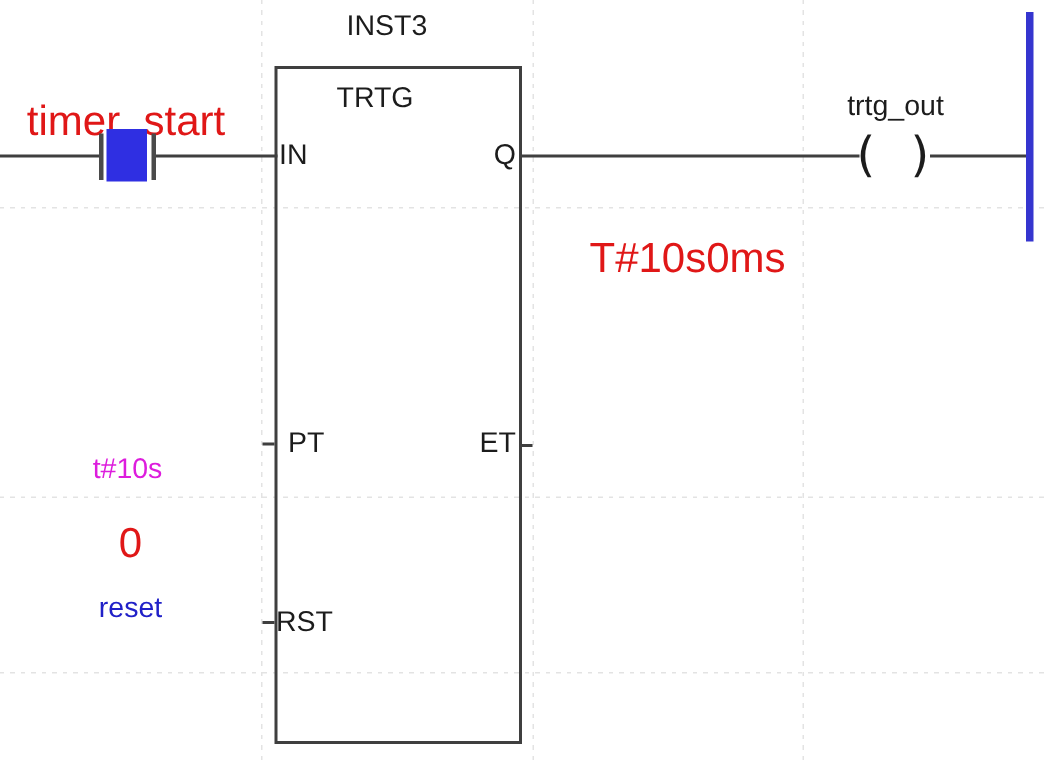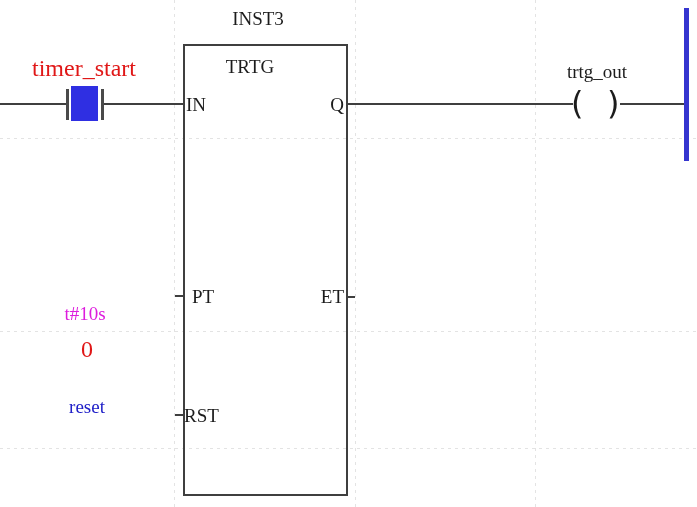--- a/index.html
+++ b/index.html
@@ -21,25 +21,25 @@
     border:2px solid var(--wire,#3f3f3f); box-sizing:border-box; background:transparent; }
   
   .contact-bar { position:absolute; width:3px; height:31px; top:89px; background:#4a4a4a; }
   .contact-fill { position:absolute; left:71px; top:86px; width:27px; height:35px;
     background:var(--contact-fill,#2f2fe2); }
   
   .rail { position:absolute; left:684px; top:8px; width:5px; height:153px;
     background:var(--rail-blue,#3535cf); }
   
   .lbl { position:absolute; white-space:nowrap; font-size:19px; line-height:1;
-    color:var(--text,#1c1c1c);font-family:Liberation Serif, serif; }
+    color:var(--text,#1c1c1c); }
   .cc  { transform:translate(-50%,-50%); }           
   .cl  { transform:translate(0,-50%); }              
   .cr  { transform:translate(-100%,-50%); }          
-  .red     { color:var(--operand-red,#e01717); font-size:24px; }
+  .red     { color:var(--operand-red,#e01717); font-size:28px;margin-top:13px; }
   .magenta { color:var(--operand-magenta,#dd1cdd);margin-top:16px; }
   .blue    { color:var(--operand-blue,#2121c8); }
   .paren { position:absolute; font-family:"DejaVu Sans", sans-serif; font-size:32px;
     font-weight:400; line-height:1; color:#1c1c1c; transform:translate(0,-54%); }
 </style>
 </head>
 <body>
 
 <div id="stage">
 
@@ -74,20 +74,21 @@
 
     <div class="stub" style="left:175px;top:295px;width:8px"></div>
     <div class="stub" style="left:175px;top:414px;width:8px"></div>
     <div class="stub" style="left:346px;top:296px;width:9px"></div>
   </div>
 
   <div class="lbl magenta cc" style="left:85px;top:297px">t#10s</div>
   <div class="lbl red cc" style="left:87px;top:349px">0</div>
   <div class="lbl blue cc" style="left:87px;top:406px">reset</div>
 
+  <div class="lbl red cl" style="left:393px;top:159px">T#10s0ms</div>
 
   <div>
     <div class="lbl cc" style="left:597px;top:71px">trtg_out</div>
     <div class="paren" style="left:571px;top:104px">(</div>
     <div class="paren" style="left:607px;top:104px">)</div>
   </div>
 
   <div class="rail"></div>
 
 </div>

